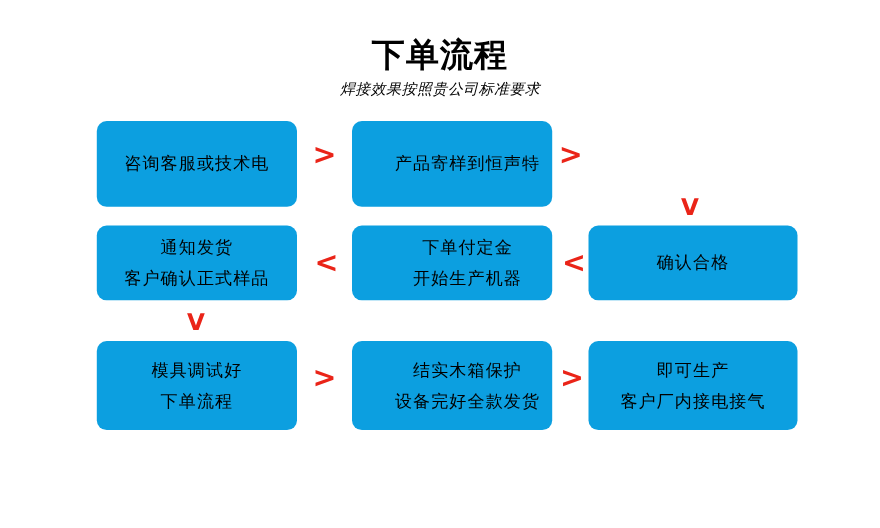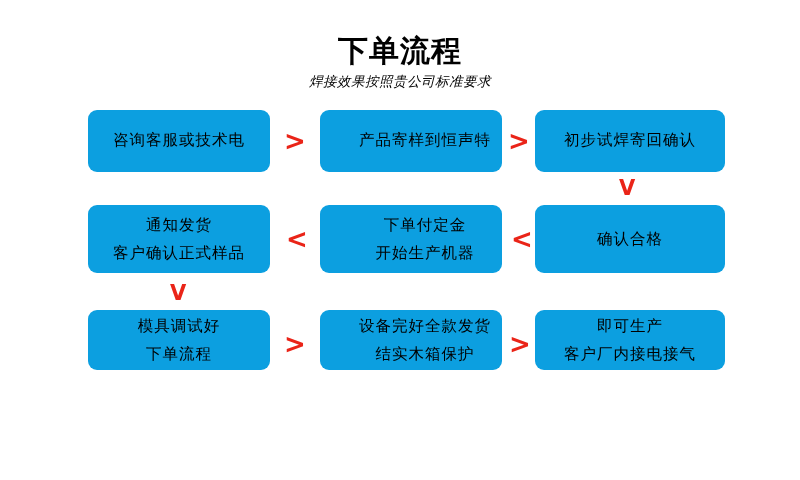--- a/index.html
+++ b/index.html
@@ -62,23 +62,23 @@
     text-align: center;
   }
   .node .line {
     display: block;
     line-height: 26px;
     white-space: nowrap;
   }
   .node.two-line .line:first-child { margin-bottom: 2px; }
 
   
-  .r1 { top: 110px;  height: 62px; font-family: Liberation Mono, monospace; }
+  .r1 { top: 110px;  height: 78px; }
   .r2 { top: 205px;  height: 68px; }
-  .r3 { top: 310px;  height: 60px; }
+  .r3 { top: 310px;  height: 81px; }
 
   .c1 { left: 88px;  width: 182px; }
   .c2 { left: 320px; width: 182px; padding-left: 28px; }
   .c3 { left: 535px; width: 190px; }
 
   
   .chev {
     position: absolute;
     color: #EA2418;
     font-weight: bold;
@@ -121,23 +121,20 @@
   </div>
 
   <div class="chev chev-h a-r1-1">&gt;</div>
 
   <div class="node r1 c2">
     <span class="line">产品寄样到恒声特</span>
   </div>
 
   <div class="chev chev-h a-r1-2">&gt;</div>
 
-  <div class="node r1 c3">
-    <span class="line">初步试焊寄回确认</span>
-  </div>
 
   <div class="chev chev-v a-down-right">V</div>
 
   <div class="node r2 c1 two-line">
     <span class="line">通知发货</span>
     <span class="line">客户确认正式样品</span>
   </div>
 
   <div class="chev chev-h a-r2-1">&lt;</div>
 
@@ -155,22 +152,22 @@
   <div class="chev chev-v a-down-left">V</div>
 
   <div class="node r3 c1 two-line">
     <span class="line">模具调试好</span>
     <span class="line">下单流程</span>
   </div>
 
   <div class="chev chev-h a-r3-1">&gt;</div>
 
   <div class="node r3 c2 two-line">
+    <span class="line">结实木箱保护</span>
     <span class="line">设备完好全款发货</span>
-    <span class="line">结实木箱保护</span>
   </div>
 
   <div class="chev chev-h a-r3-2">&gt;</div>
 
   <div class="node r3 c3 two-line">
     <span class="line">即可生产</span>
     <span class="line">客户厂内接电接气</span>
   </div>
 
 </div>

